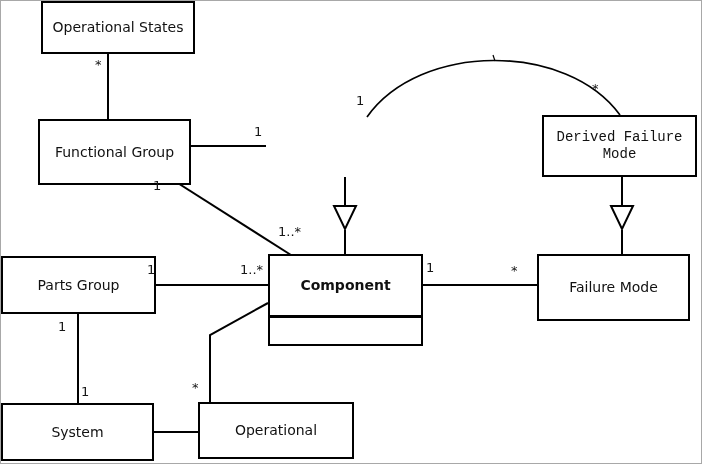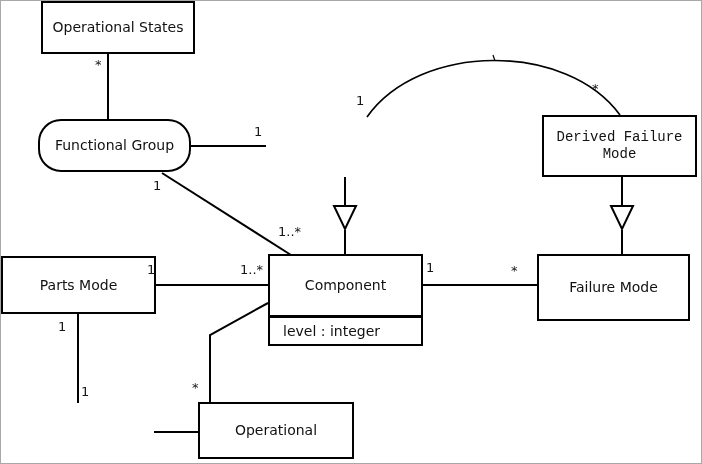--- a/index.html
+++ b/index.html
@@ -19,42 +19,42 @@
     border:2px solid #000;
     background:#fff;
     display:flex;
     align-items:center;
     justify-content:center;
     font-size:14px;
     text-align:center;
     line-height:1.2;
     z-index:2;
   }
-  .uml-box.two-part { flex-direction:column; align-items:stretch; justify-content:flex-start; padding:0; }
+  .uml-box.two-part { flex-direction:column; align-items:stretch; justify-content:flex-start; padding:0;font-weight:bold; }
   .uml-title {
     height:59px; flex:none;
     display:flex; align-items:center; justify-content:center;
     border-bottom:3px solid #000;
   }
   .uml-attrs {
     flex:1;
     display:flex; align-items:center;
     padding-left:13px;
     text-align:left;
   }
   .mult {
     position:absolute;
     font-size:13px;
     color:#161616;
     z-index:3;
     white-space:nowrap;
   }
   
   .b-os  { left:41px;  top:1px;   width:154px; height:53px; }
-  .b-fg  { left:38px;  top:119px; width:153px; height:53px;border-radius:23px; }
+  .b-fg  { left:38px;  top:119px; width:153px; height:66px; }
   .b-dc  { left:266px; top:117px; width:155px; height:59px; }
   .b-dfm { left:542px; top:115px; width:155px; height:62px;font-family:Liberation Mono, monospace; }
   .b-pl  { left:1px;   top:256px; width:155px; height:58px; }
   .b-co  { left:268px; top:254px; width:155px; height:92px; }
   .b-fm  { left:537px; top:254px; width:153px; height:67px; }
   .b-sy  { left:1px;   top:403px; width:153px; height:58px; }
   .b-en  { left:198px; top:402px; width:156px; height:57px; }
   
   .m0  { left:95px;  top:57px;  }
   .m1  { left:254px; top:124px; }
@@ -112,36 +112,36 @@
   <div class="uml-box b-fg">
     <span>Functional Group</span>
   </div>
 
 
   <div class="uml-box b-dfm">
     <span>Derived Failure Mode</span>
   </div>
 
   <div class="uml-box b-pl">
-    <span>Parts Mode</span>
+    <span>Parts Group</span>
   </div>
 
   <div class="uml-box two-part b-co">
     <div class="uml-title">
       <span>Component</span>
-    </div>
-    <div class="uml-attrs">
-      <span>level : integer</span>
     </div>
   </div>
 
   <div class="uml-box b-fm">
     <span>Failure Mode</span>
   </div>
 
+  <div class="uml-box b-sy">
+    <span>System</span>
+  </div>
 
   <div class="uml-box b-en">
     <span>Operational</span>
   </div>
 
   <span class="mult m0">*</span>
   <span class="mult m1">1</span>
   <span class="mult m2">1</span>
   <span class="mult m3">1</span>
   <span class="mult m4">*</span>

